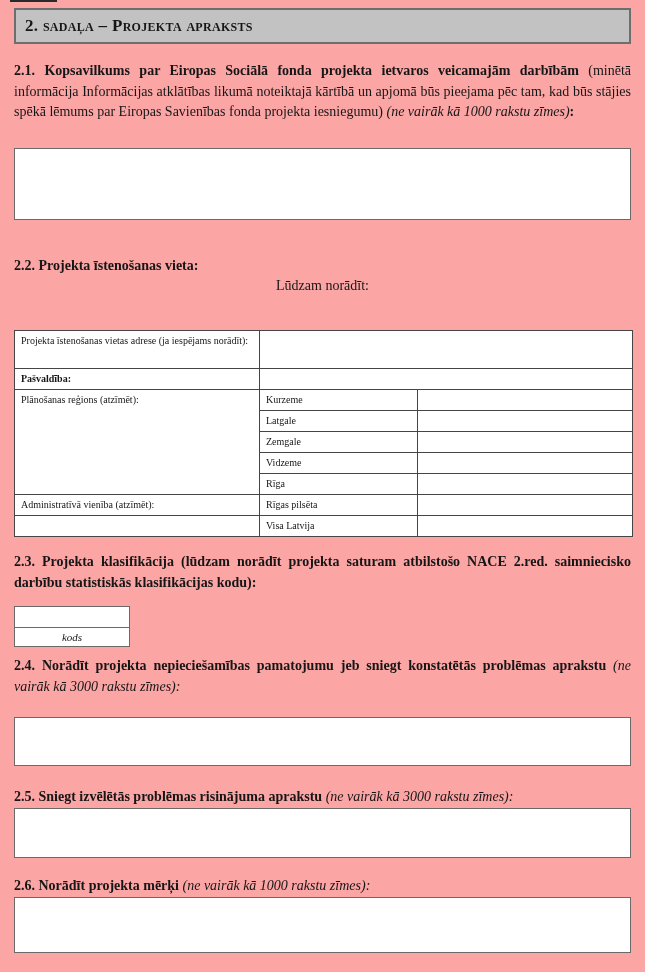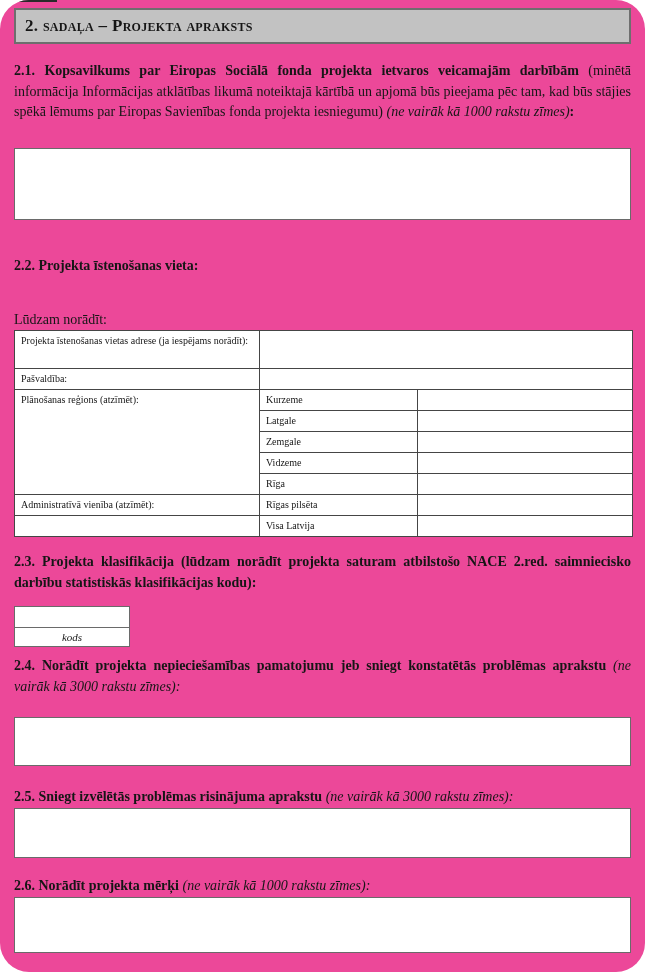--- a/index.html
+++ b/index.html
@@ -1,25 +1,24 @@
 <!DOCTYPE html>
 <html style="--header_bg: #c2c2c2; --header_border: #6e6e6e; --table_border: #454545; --box_border: #6a6a6a; --text: #161616;"><head>
 <meta charset="utf-8">
 <style>
   * { box-sizing: border-box; margin: 0; padding: 0; }
   html, body { background: #ffffff; }
   .page {
     position: relative;
     width: 645px;
     height: 972px;
-    background: #ec4899;
+    background: #fca5a5;
     font-family: "Liberation Serif", serif;
     color: var(--text, #161616);
     overflow: hidden;
-    border-radius: 29px;
   }
   .abs { position: absolute; left: 14px; width: 617px; }
   .topline {
     position: absolute; left: 10px; top: 0; width: 47px; height: 2px;
     background: #2a2a2a;
   }
   .hdrbar {
     top: 8px; height: 36px;
     background: var(--header_bg, #c2c2c2);
     border: 2px solid var(--header_border, #6e6e6e);
@@ -70,34 +69,34 @@
     <span class="hdrtxt">2. sadaļa – Projekta apraksts</span>
   </div>
 
   <p class="abs para" style="top:61px;"><b>2.1. Kopsavilkums par Eiropas Sociālā fonda projekta ietvaros veicamajām darbībām</b>
     <span>(minētā informācija Informācijas atklātības likumā noteiktajā kārtībā un apjomā būs pieejama pēc tam, kad būs stājies spēkā lēmums par Eiropas Savienības fonda projekta iesniegumu)</span>
     <i>(ne vairāk kā 1000 rakstu zīmes)</i><b>:</b></p>
 
   <div class="abs inputbox" style="top:148px; height:72px;"></div>
 
   <p class="abs para bold oneline" style="top:256px;">2.2. Projekta īstenošanas vieta:</p>
-  <p class="abs para oneline" style="top:310px;">Lūdzam norādīt:</p>
+  <p class="abs para oneline" style="top:276px;text-align:center;">Lūdzam norādīt:</p>
 
   <table class="abs loc" style="top:330px;">
     <colgroup>
       <col style="width:245px">
         <col style="width:158px">
         <col style="width:215px">
     </colgroup>
     <tbody>
       <tr style="height:38px;">
         <td class="just">Projekta īstenošanas vietas adrese (ja iespējams norādīt):</td>
         <td colspan="2"></td>
       </tr>
-      <tr style="height:19px;">
+      <tr style="height:19px;font-weight:bold;">
         <td>Pašvaldība:</td>
         <td colspan="2"></td>
       </tr>
       <tr style="height:19px;">
         <td rowspan="5">Plānošanas reģions (atzīmēt):</td>
         <td>Kurzeme</td>
         <td></td>
       </tr>
       <tr style="height:19px;">
         <td>Latgale</td>

